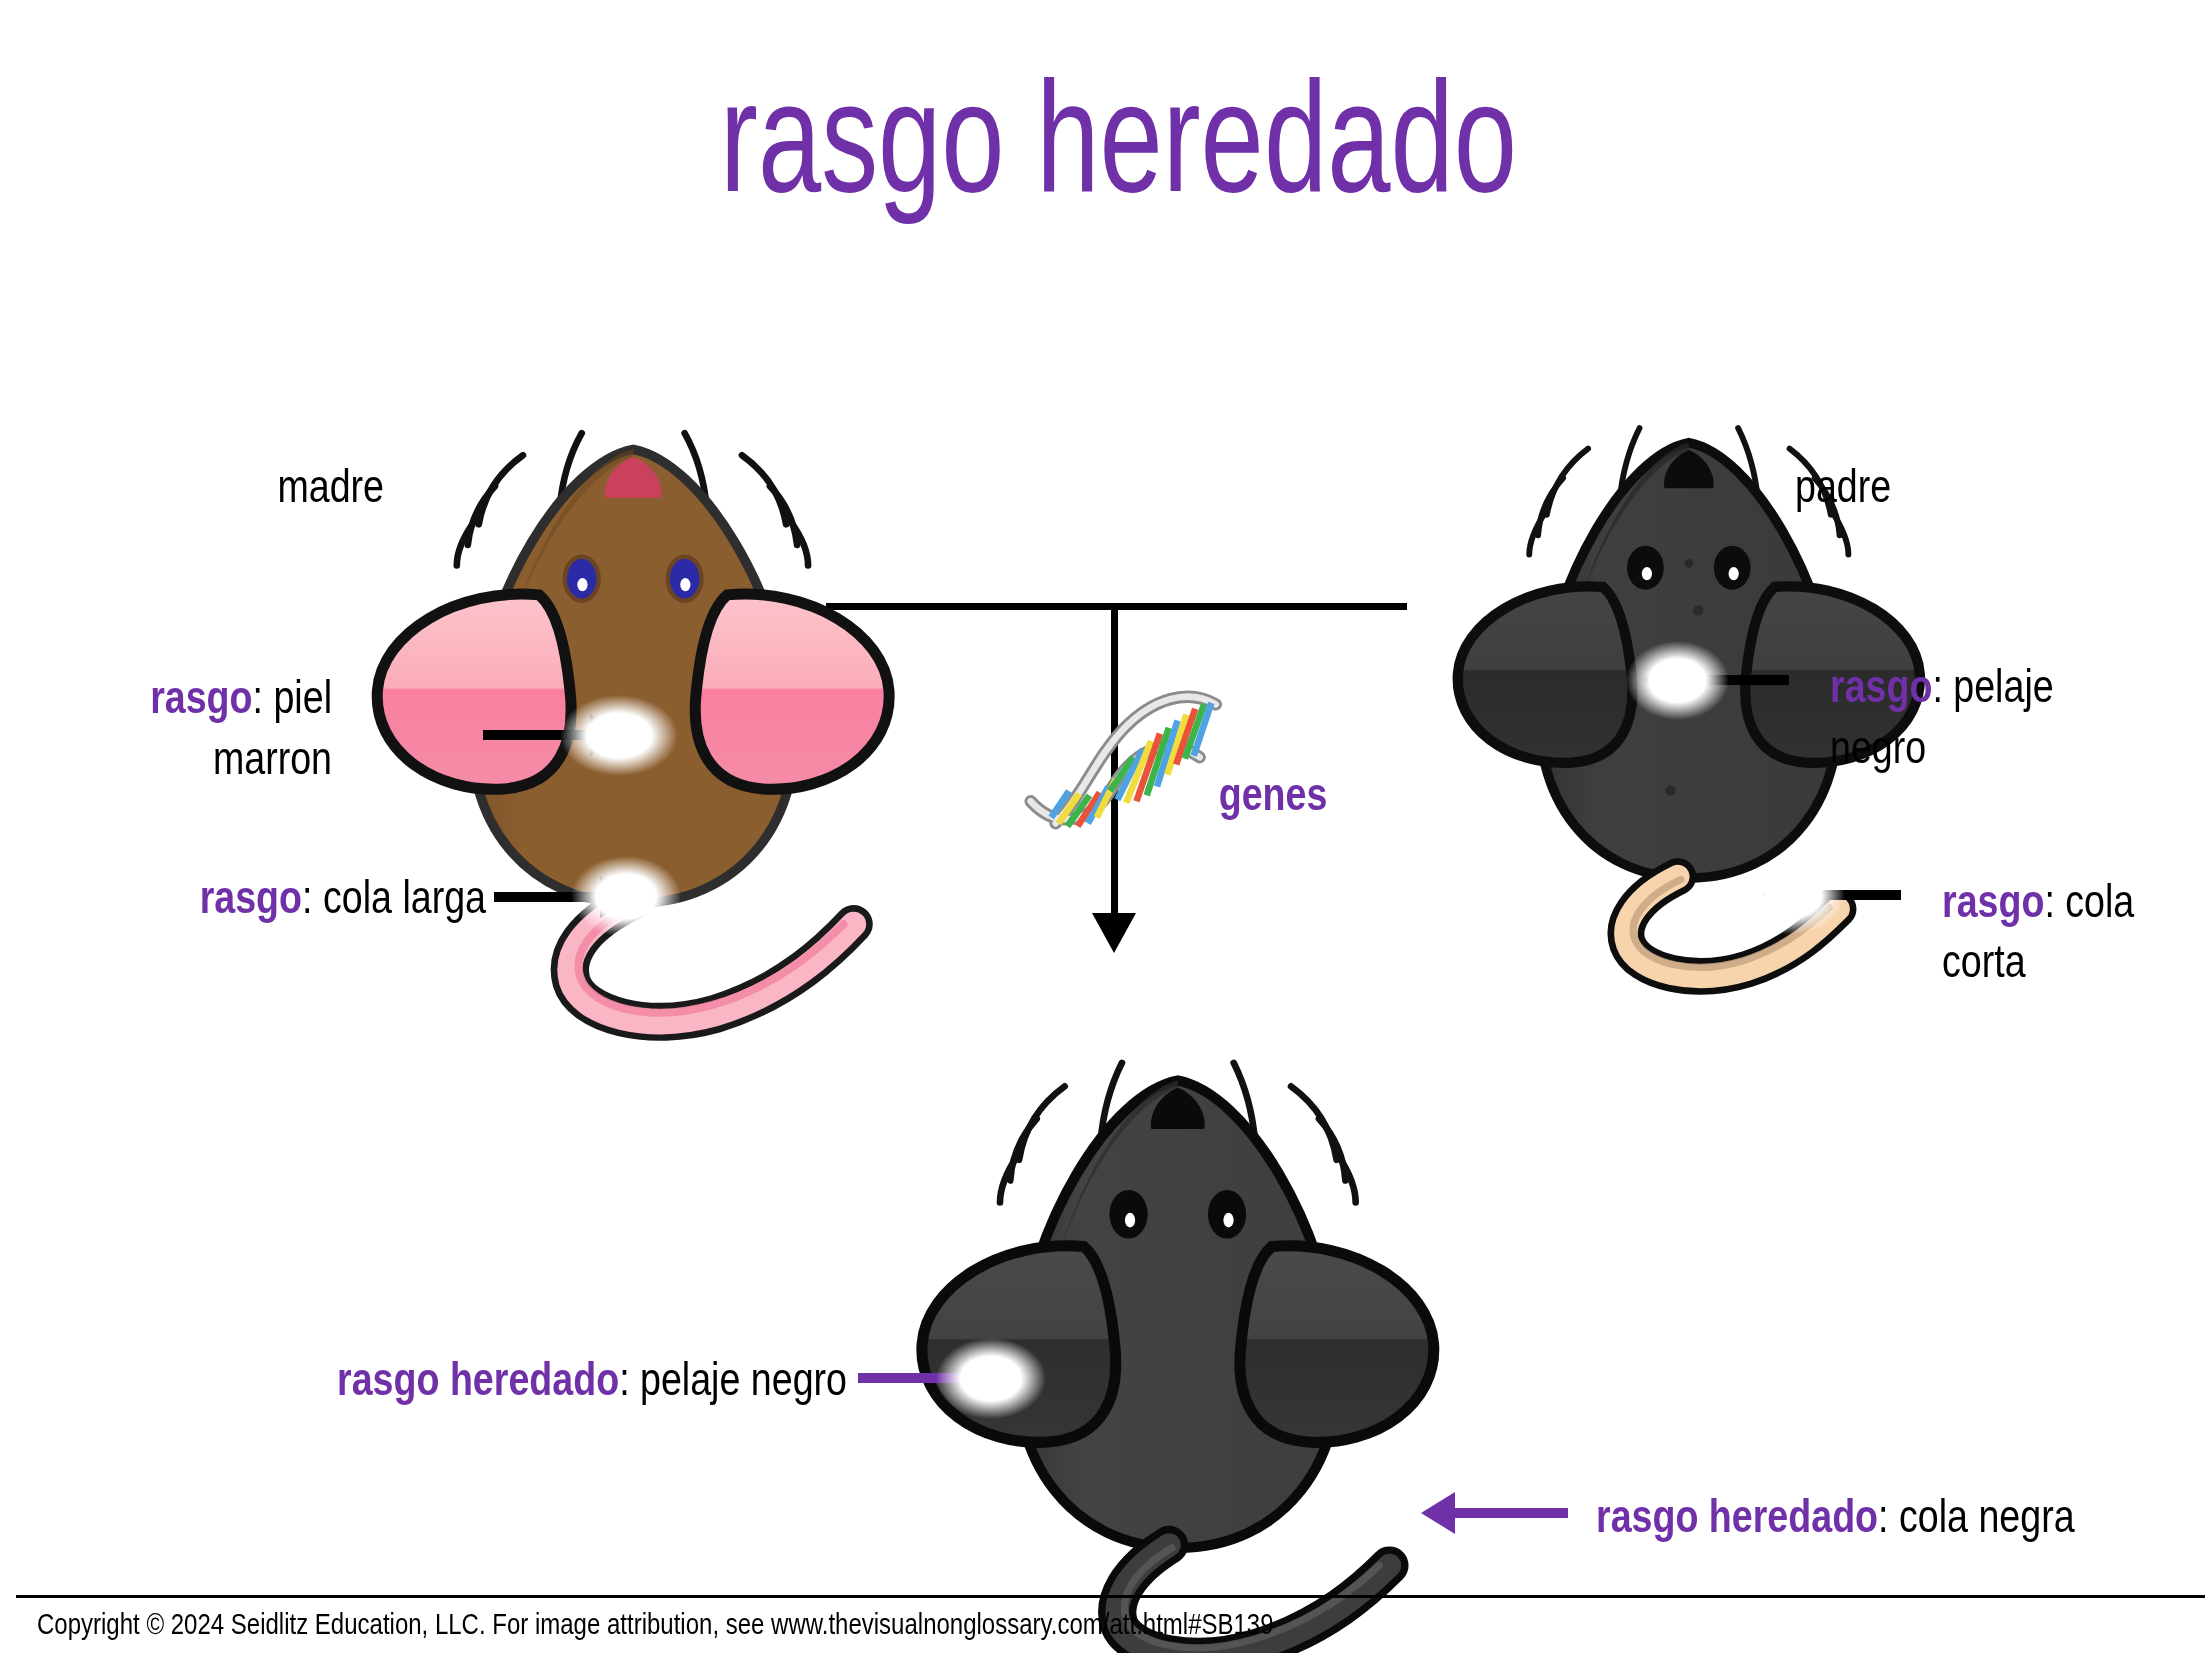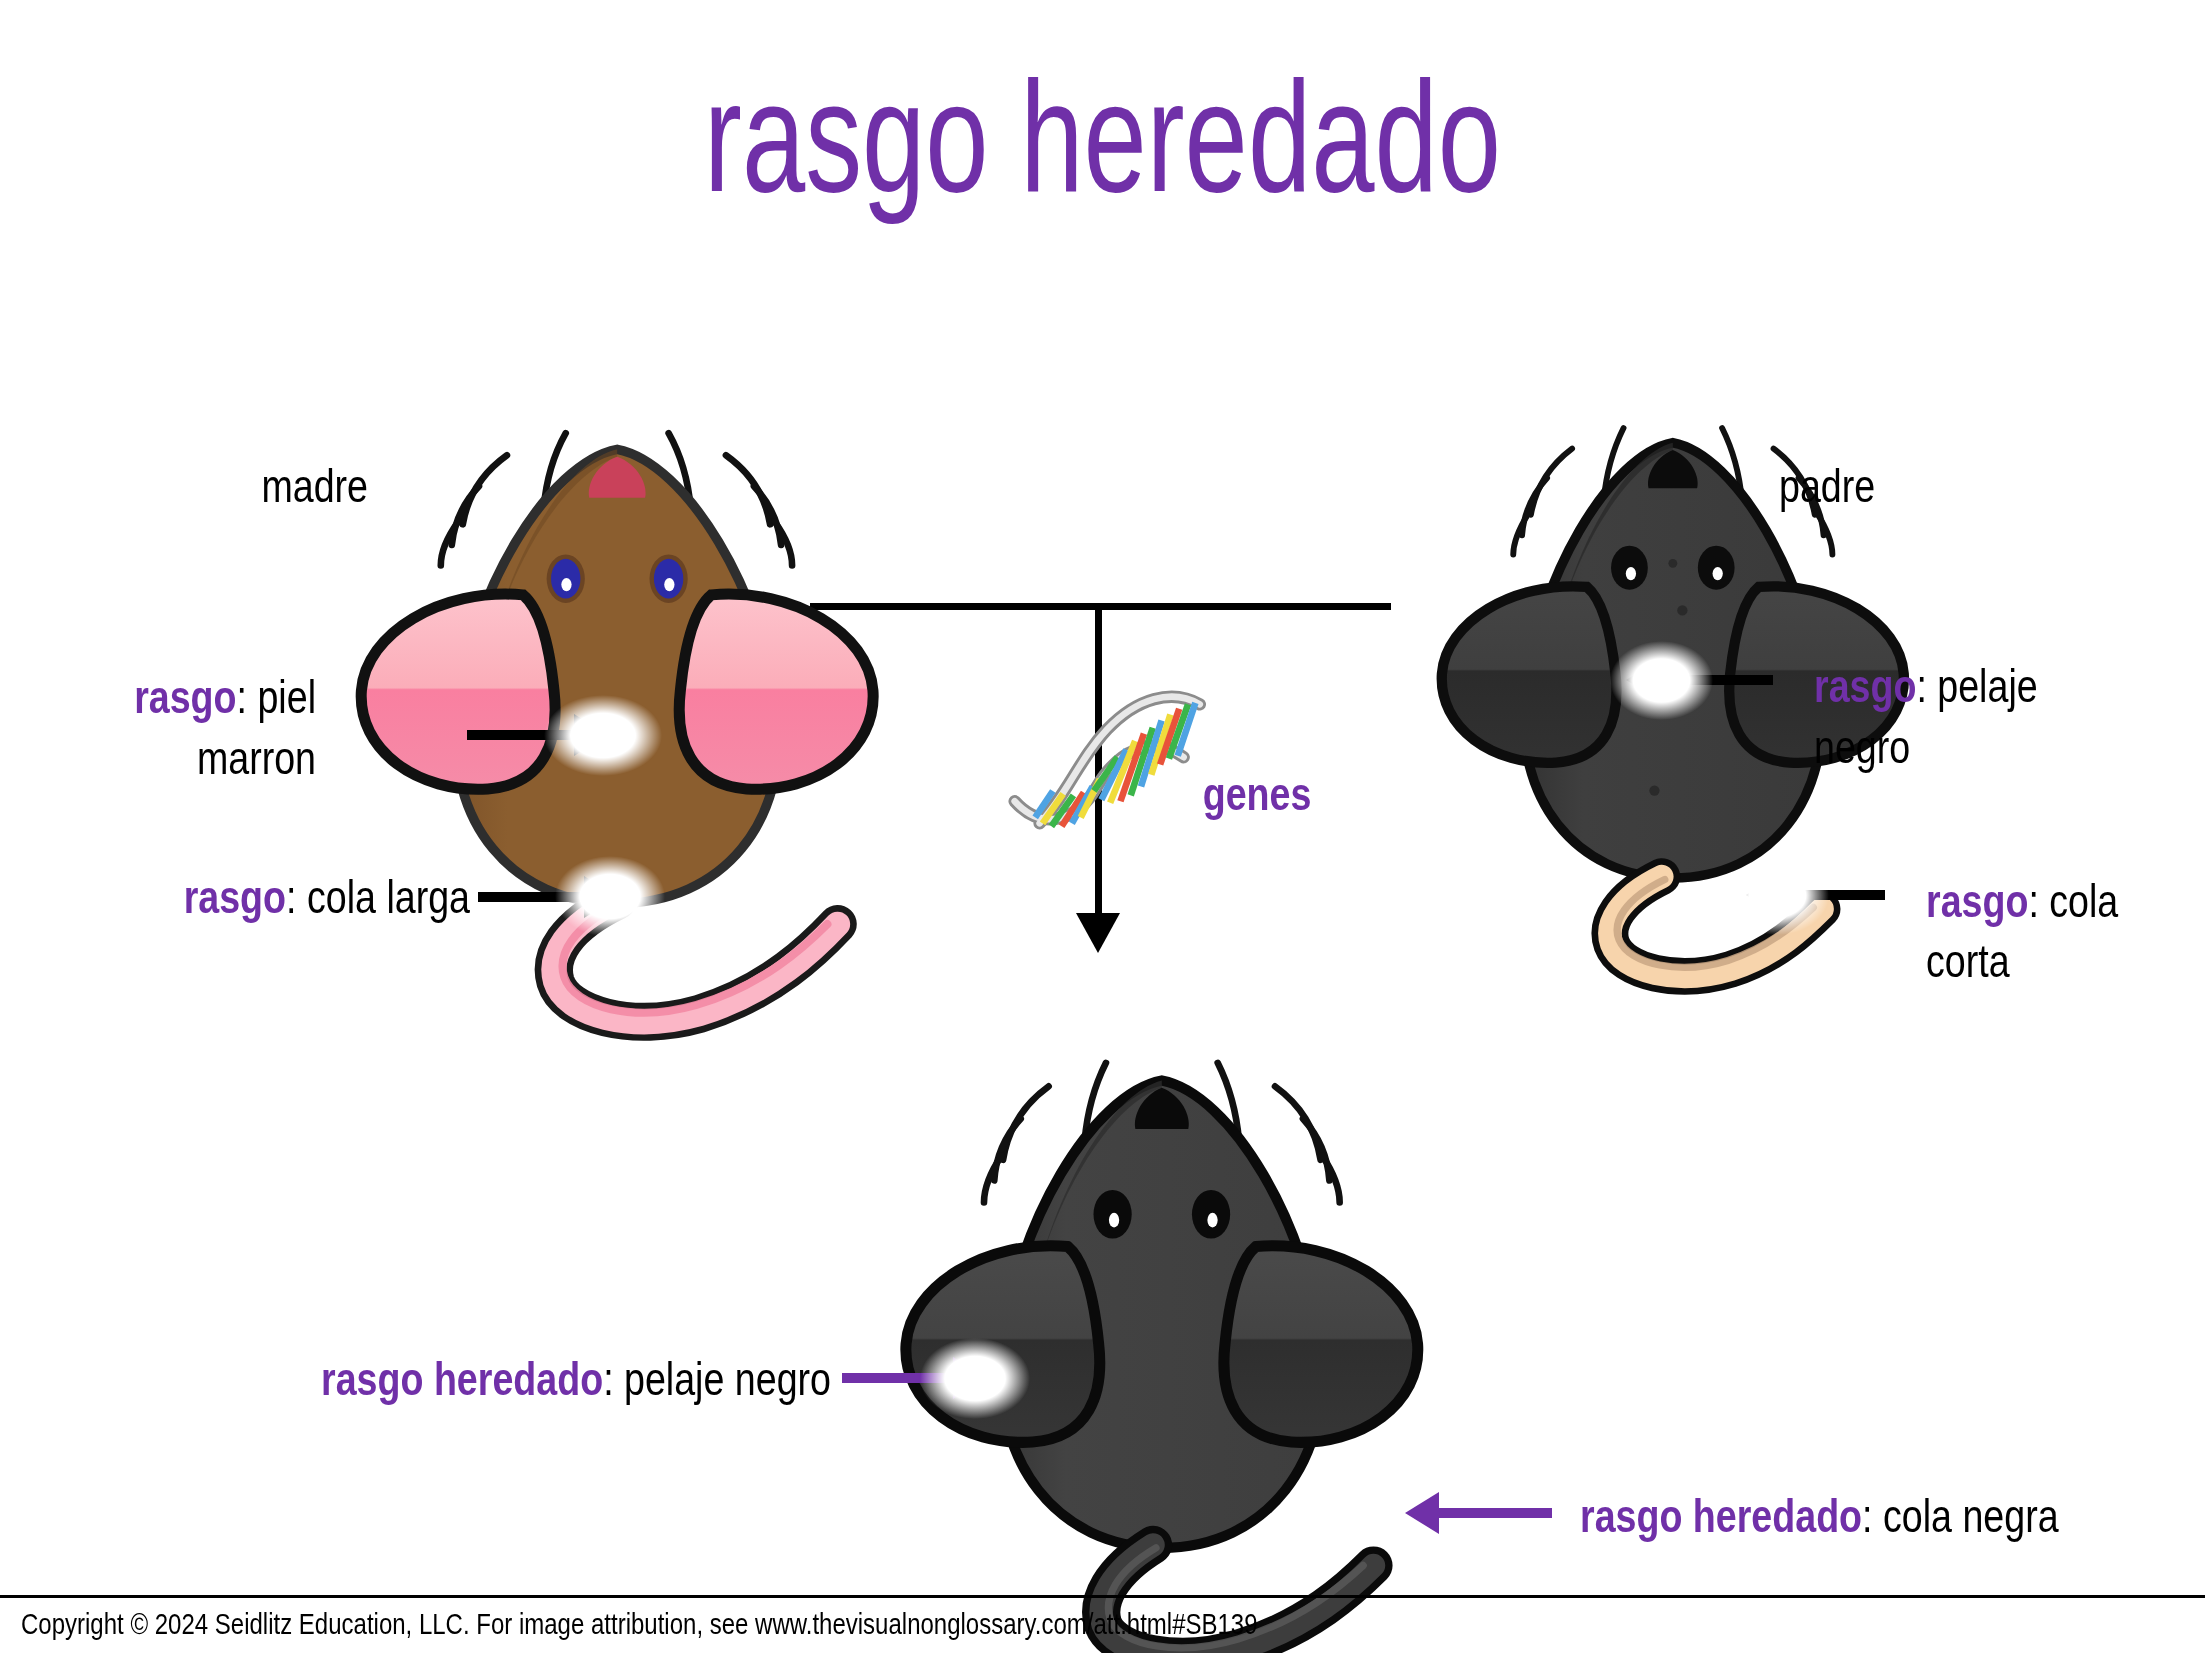--- a/index.html
+++ b/index.html
@@ -4,21 +4,21 @@
 <title>rasgo heredado</title>
 <style>
   html,body{margin:0;padding:0;}
   body{
     width:2205px;height:1654px;
     background:#ffffff;
     font-family:"Liberation Sans", sans-serif;
     overflow:hidden;
     position:relative;
   }
-  #stage{position:absolute;left:0;top:0;width:1920px;height:1654px;}
+  #stage{position:absolute;left:16px;top:0;width:1920px;height:1654px;}
 
   
   #title{
     position:absolute;left:0;top:57px;width:2205px;
     text-align:center;
     font-size:158px;
     line-height:1;
     font-weight:400;
     color:#7030A8;
     font-family:"Liberation Sans Narrow","Liberation Sans",sans-serif;

